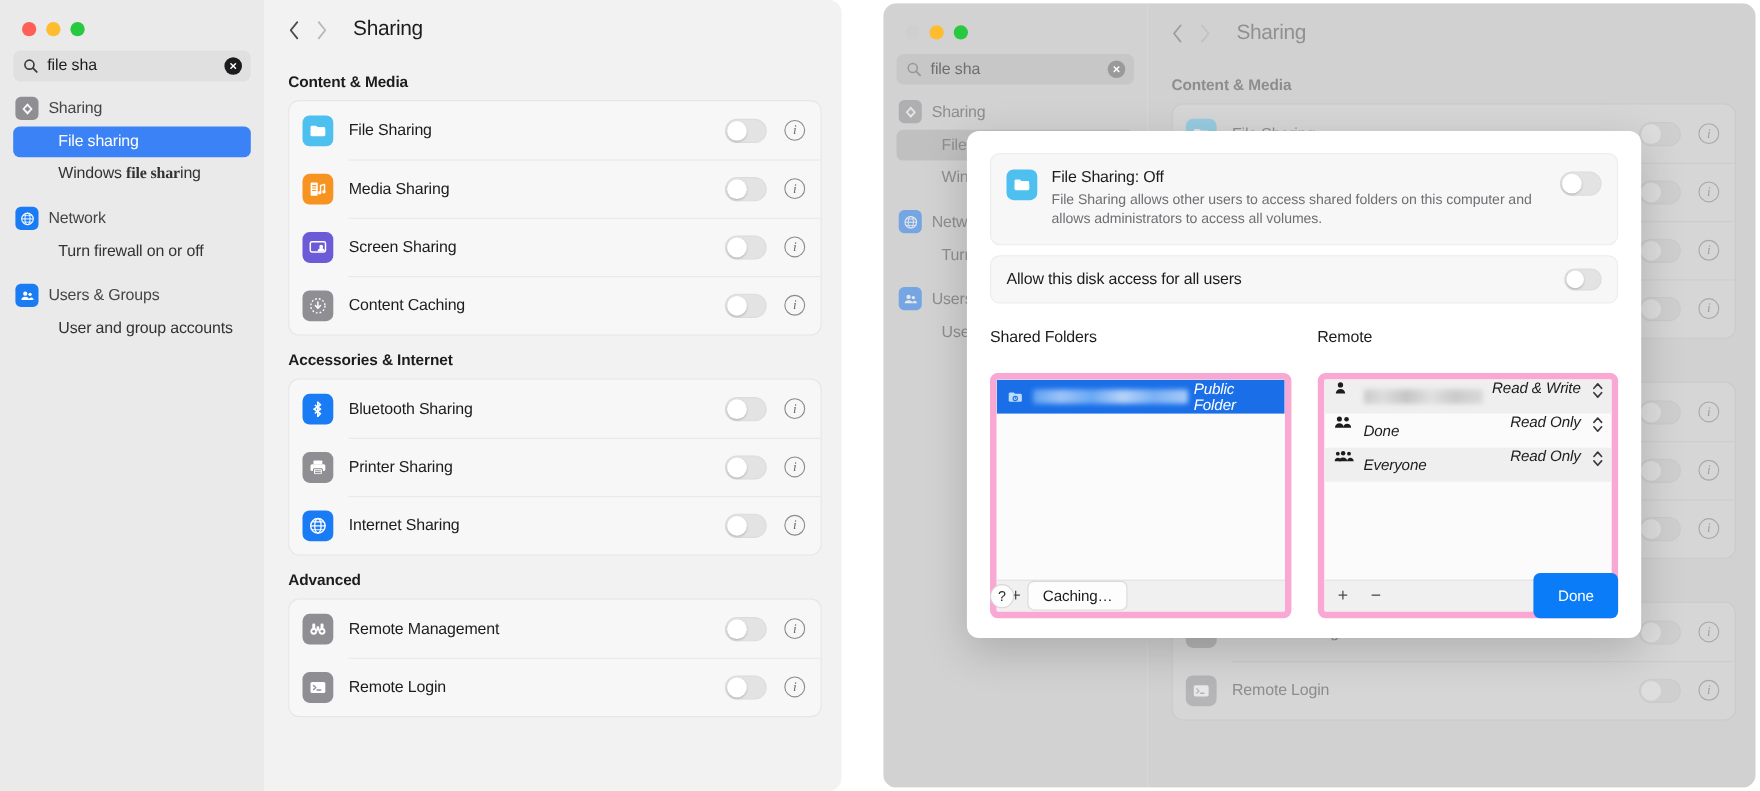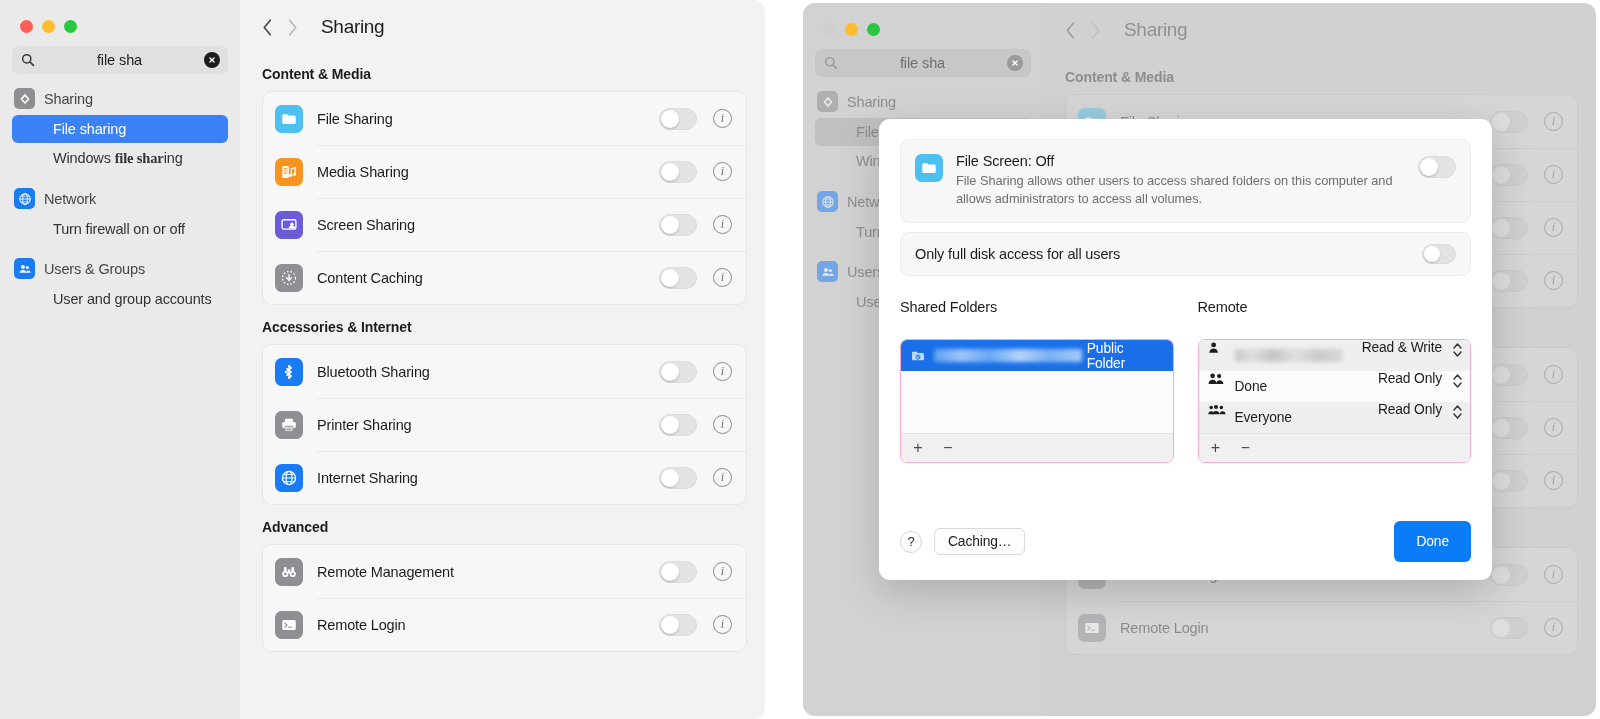--- a/index.html
+++ b/index.html
@@ -34,21 +34,20 @@
   .dot.red { background: #ff5f57; }
   .dot.yellow { background: #febc2e; }
   .dot.green { background: #28c840; }
   .dot.grey { background: #cfcfcf; }
 
   .search-wrap { padding: 13px 12px 0 12px; }
   .search {
     height: 28px; border-radius: 7px; background: #e0e0e0;
     display: flex; align-items: center; gap: 8px;
     padding: 0 8px 0 9px;
-    text-align: center;
   }
   .search .mag { width: 14px; height: 14px; flex: 0 0 14px; }
   .search .txt {
     font-size: 14.5px; color: #1c1c1e; flex: 1;
     letter-spacing: -0.1px;
   }
   .search .clear {
     width: 16px; height: 16px; border-radius: 50%; background: #1c1c1e;
     display: flex; align-items: center; justify-content: center;
     flex: 0 0 16px;
@@ -185,22 +184,22 @@
     height: 44px; display: flex; align-items: center; padding: 0 14px;
   }
   .sheet-row .lbl { font-size: 14.5px; color: #1c1c1e; letter-spacing: -0.15px; flex: 1; }
   .sheet-row .toggle { margin-right: 0; width: 34px; height: 20px; border-radius: 10px; flex: 0 0 34px; }
   .sheet-row .toggle .knob { width: 16px; height: 16px; }
 
   .panes { display: flex; gap: 24px; margin-top: 23px; }
   .pane { flex: 1; }
   .pane-title { font-size: 14.5px; color: #1c1c1e; letter-spacing: -0.15px; margin-bottom: 24px; }
   .listbox {
-    border: 1px solid #f9a8d4; border-radius: 7px; overflow: hidden;
-    background: #ffffff; height: 124px; display: flex; flex-direction: column;
+    border: 6px solid #f9a8d4; border-radius: 7px; overflow: hidden;
+    background: #ffffff; height: 223px; display: flex; flex-direction: column; font-style: italic;
   }
   .listbody { flex: 1; overflow: hidden; background: #fbfbfb; }
   .list-item {
     height: 31px; display: flex; align-items: center;
     padding: 0 9px; font-size: 13.8px; color: #1c1c1e;
     letter-spacing: -0.12px;
   }
   .list-item.sel { background: #1a6fe8; color: #ffffff; }
   .list-item .ficon { width: 16px; height: 16px; flex: 0 0 16px; margin-right: 8px; }
   .redact {
@@ -722,30 +721,30 @@
   <div class="sheet">
 
     <div class="sheet-card">
       <span class="app-icon" id="sheet-status-icon" style="background: rgb(78, 192, 240);">
           <svg viewBox="0 0 24 24">
             <path d="M3 7.6c0-1.1.9-1.9 2-1.9h4.1c.6 0 1.1.2 1.5.7l.9 1h7.5c1.1 0 2 .8 2 1.9v.5H3z" fill="#fff" opacity=".95"></path>
             <rect x="3" y="9.2" width="18" height="9.3" rx="1.9" fill="#fff"></rect>
           </svg>
         </span>
       <span class="txts">
-        <div class="hl">File Screen: Off</div>
+        <div class="hl">File Sharing: Off</div>
         <div class="dl">File Sharing allows other users to access shared folders on this computer and allows administrators to access all volumes.</div>
       </span>
       <span class="toggle">
           <span class="knob"></span>
         </span>
     </div>
 
     <div class="sheet-row">
-      <span class="lbl">Only full disk access for all users</span>
+      <span class="lbl">Allow this disk access for all users</span>
       <span class="toggle">
           <span class="knob"></span>
         </span>
     </div>
 
     <div class="panes">
       <div class="pane">
         <div class="pane-title">Shared Folders</div>
         <div class="listbox">
           <div class="listbody" id="folders-body">

